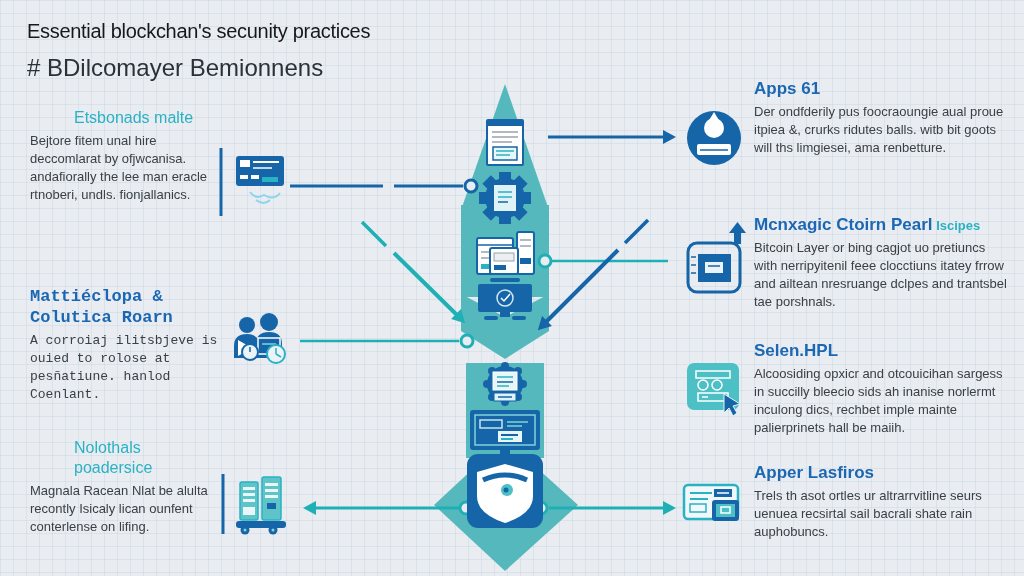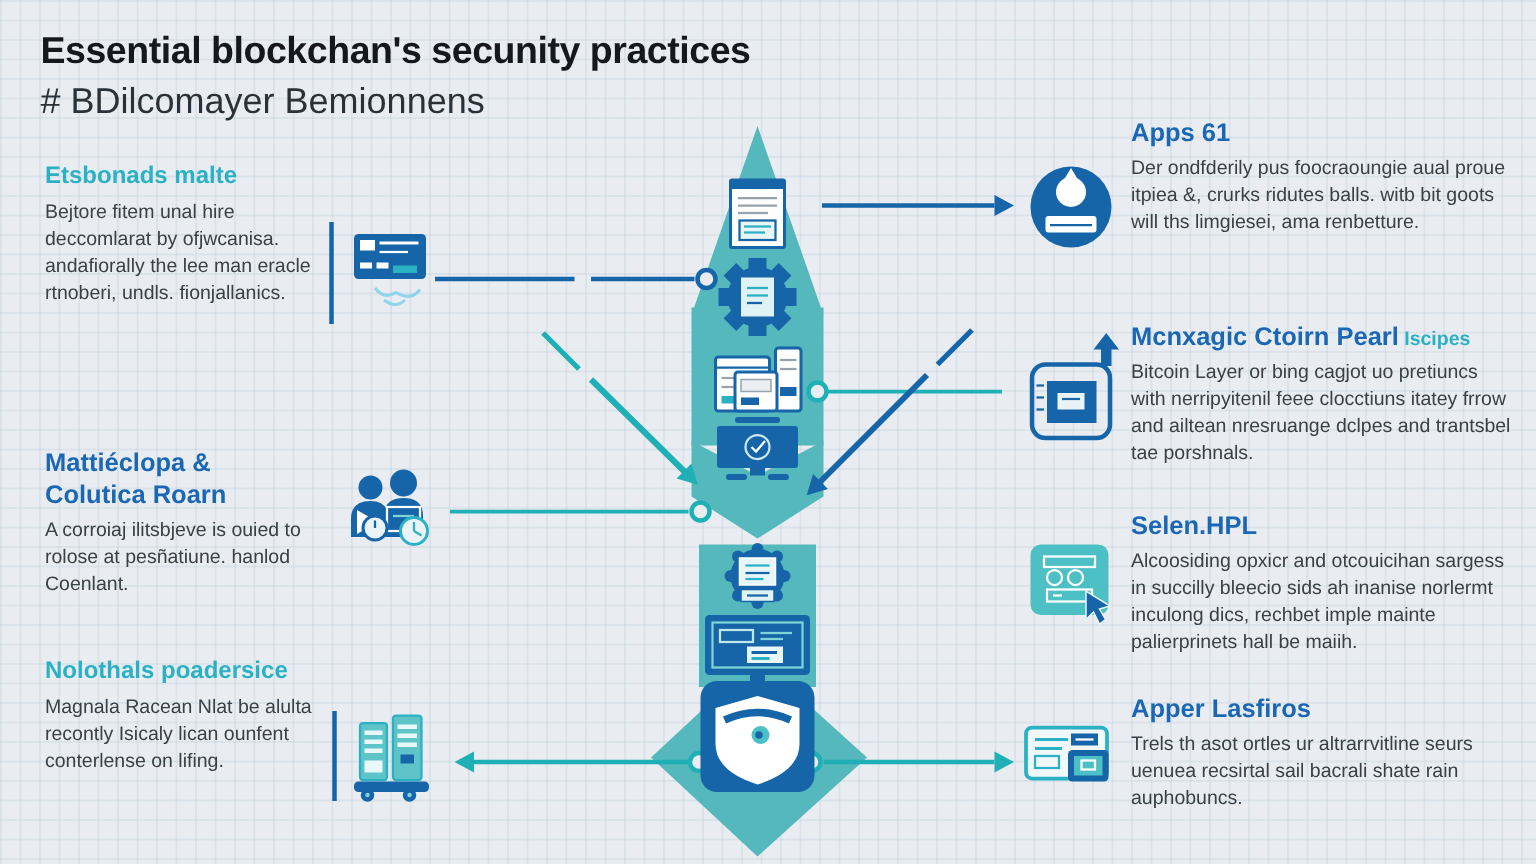--- a/index.html
+++ b/index.html
@@ -8,28 +8,28 @@
     background-color:#e9edf1;
     background-image:
       linear-gradient(rgba(190,205,218,.33) 1px, transparent 1px),
       linear-gradient(90deg, rgba(190,205,218,.33) 1px, transparent 1px);
     background-size:13px 13px;
     font-family:"Liberation Sans", sans-serif;
   }
   .abs{position:absolute;}
   .title{
     left:27px;top:20px;width:640px;
-    font-size:25px;font-weight:bold;color:#15191d;letter-spacing:-.3px;
+    font-size:20px;font-weight:normal;color:#15191d;letter-spacing:-.3px;
   }
   .subtitle{
     left:27px;top:54px;width:500px;
     font-size:24px;color:#2a3138;
   }
   .tblock{line-height:18px;font-size:13px;color:#3a4046;}
-  .h-teal{color:#2bb1c4;font-weight:bold;font-size:16px;line-height:20px;}
+  .h-teal{color:#2bb1c4;font-weight:normal;font-size:16px;line-height:20px;margin-left:44px;}
   .h-blue{color:#1b67b3;font-weight:bold;font-size:17px;line-height:21px;}
   .h-accent{color:#2bb1c4;font-weight:bold;font-size:13px;}
   .body-txt{margin-top:4px;}
   .lb{width:188px;left:30px;}
   .rb{width:254px;left:754px;}
   svg{position:absolute;left:0;top:0;}
 </style>
 </head>
 <body>
 
@@ -255,21 +255,21 @@
   </svg>
 
   <div class="abs title">Essential blockchan's secunity practices</div>
   <div class="abs subtitle"># BDilcomayer Bemionnens</div>
 
   <div class="abs tblock lb" style="top:108px;">
     <div class="h-teal">Etsbonads malte</div>
     <div class="body-txt">Bejtore fitem unal hire deccomlarat by ofjwcanisa. andafiorally the lee man eracle rtnoberi, undls. fionjallanics.</div>
   </div>
 
-  <div class="abs tblock lb" style="top:298px;">
+  <div class="abs tblock lb" style="top:286px;font-family:Liberation Mono, monospace;">
     <div class="h-blue" style="width:150px;">Mattiéclopa &amp; Colutica Roarn</div>
     <div class="body-txt">A corroiaj ilitsbjeve is ouied to rolose at pesñatiune. hanlod Coenlant.</div>
   </div>
 
   <div class="abs tblock lb" style="top:438px;">
     <div class="h-teal">Nolothals poadersice</div>
     <div class="body-txt">Magnala Racean Nlat be alulta recontly Isicaly lican ounfent conterlense on lifing.</div>
   </div>
 
   <div class="abs tblock rb" style="top:78px;">

